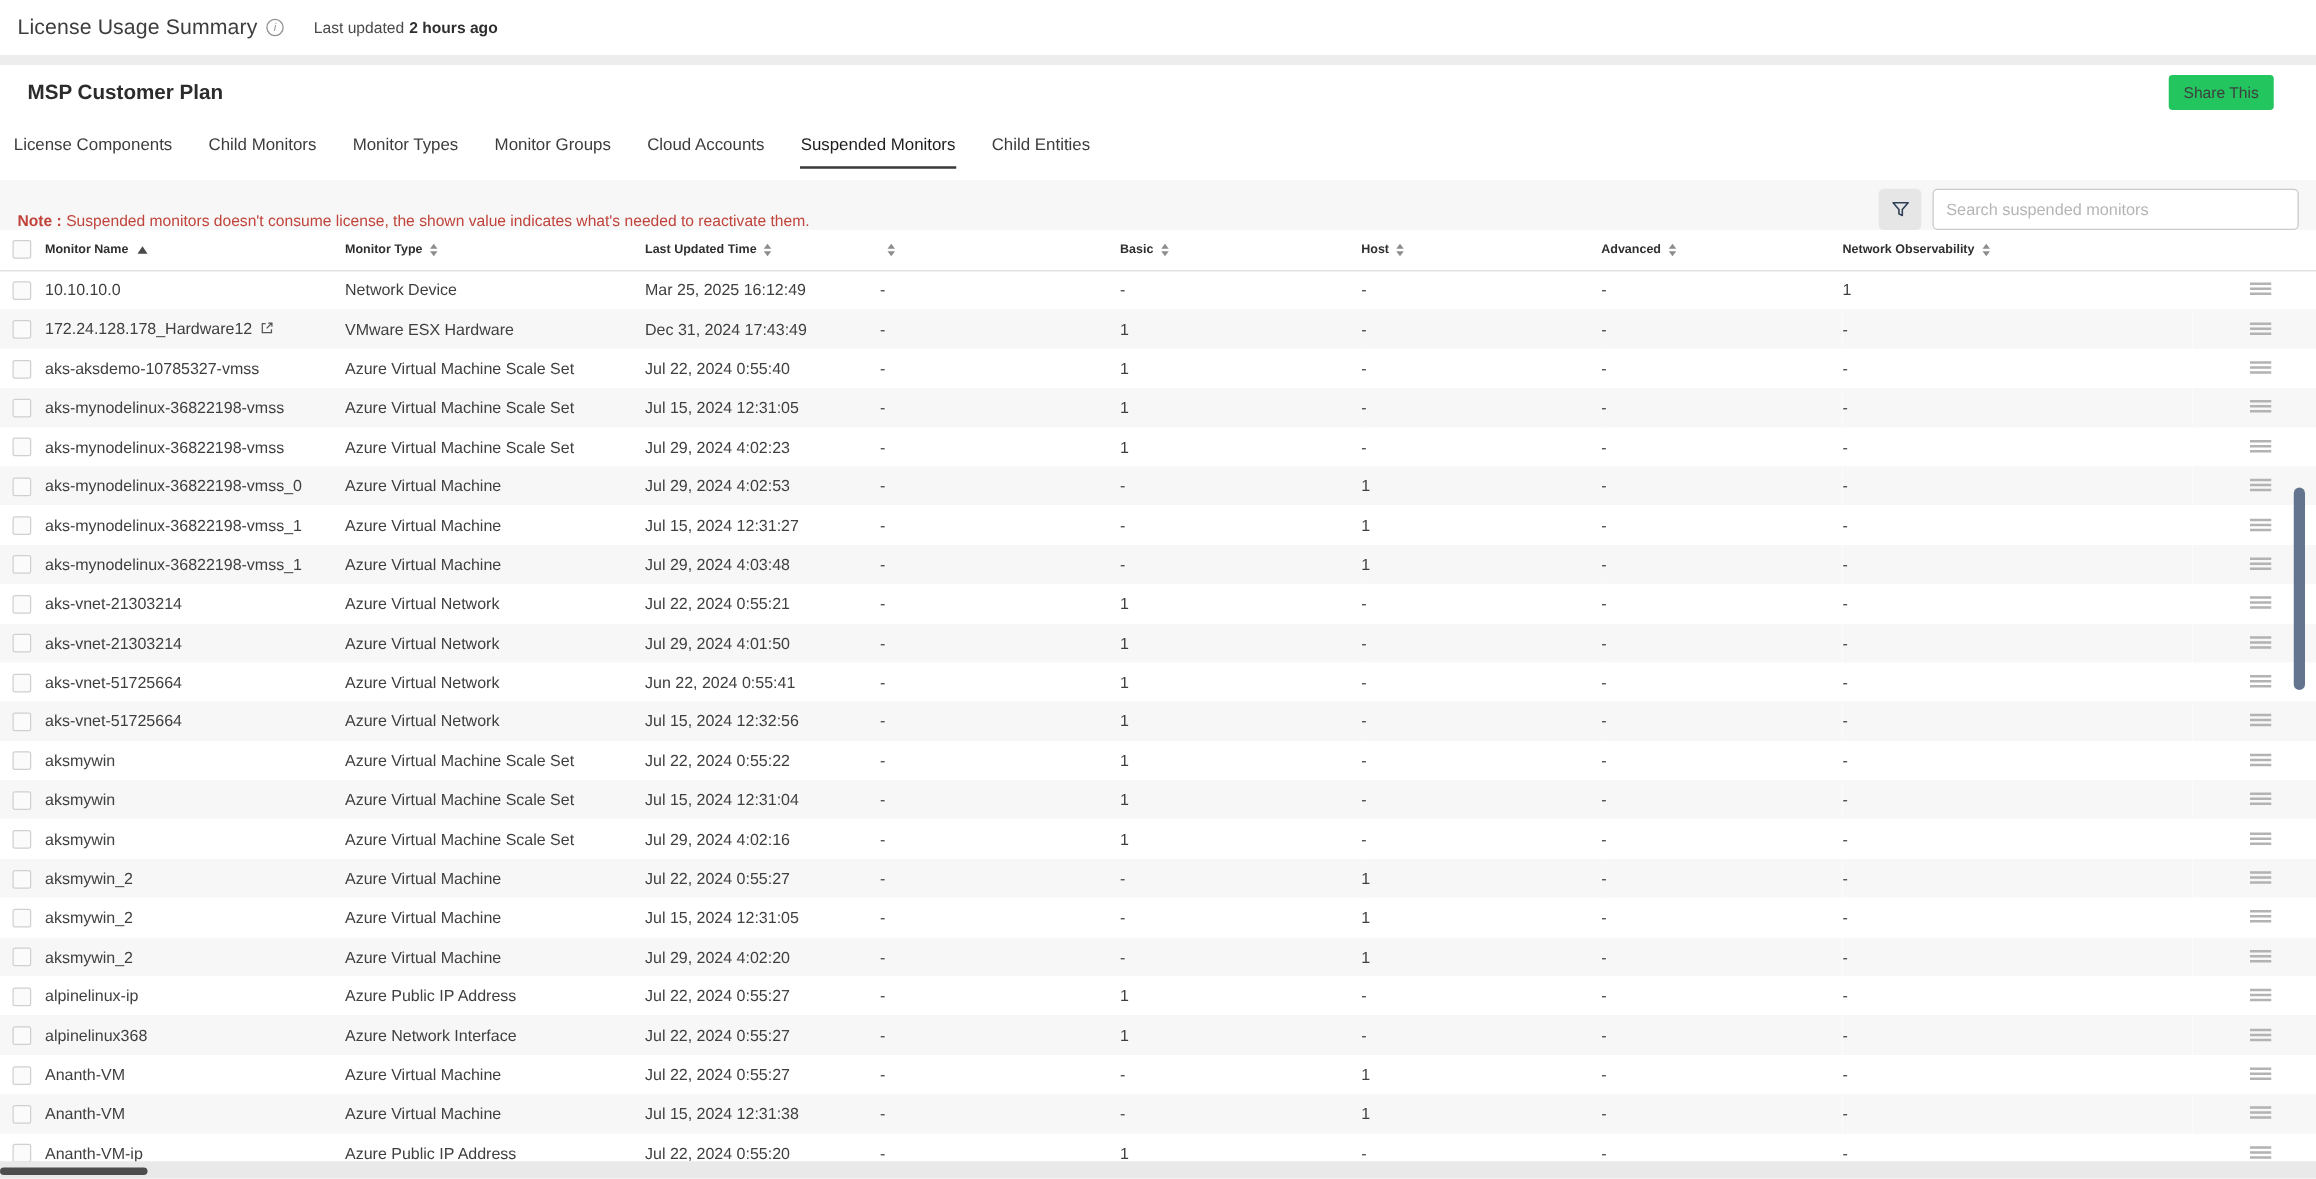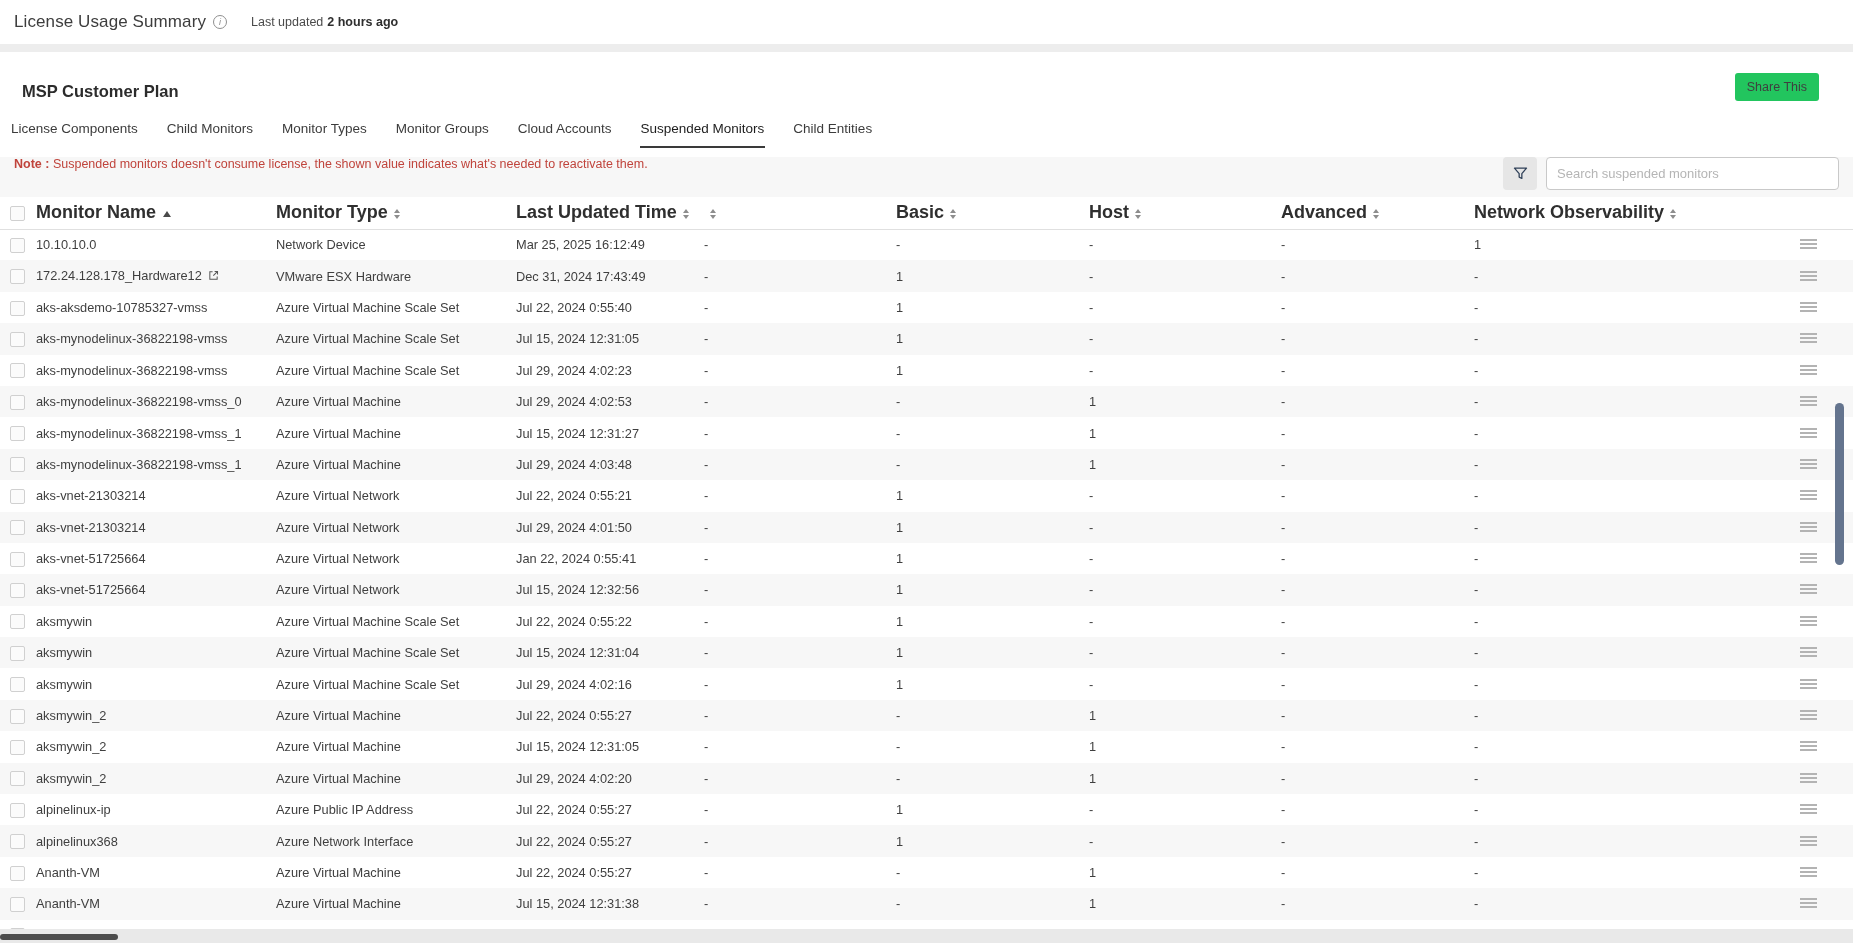--- a/index.html
+++ b/index.html
@@ -10,47 +10,47 @@
   .topbar { height:44px; background:#fff; display:flex; align-items:center; padding:0 14px; }
   .page-title { font-size:17px; color:#3d3d3d; letter-spacing:.1px; }
   .info-icon { display:inline-flex; width:14px; height:14px; border:1px solid #8f8f8f; border-radius:50%;
     color:#8f8f8f; font-size:9px; align-items:center; justify-content:center; margin-left:7px; font-style:italic; }
   .last-updated { margin-left:24px; font-size:12.5px; color:#4a4a4a; }
   .last-updated b { color:#2e2e2e; margin-left:4px; }
   .divider-strip { height:8px; background:#ededed; }
 
   
   .card { background:#fff; height:877px; position:relative; }
-  .card-head { display:flex; align-items:flex-end; justify-content:space-between; padding:21px 34px 10px 22px; }
+  .card-head { display:flex; align-items:center; justify-content:space-between; padding:8px 34px 10px 22px; }
   .card-title { font-size:16.5px; font-weight:bold; color:#2c2c2c; }
   .share-btn { background:#22c55e; border:none; border-radius:3px; padding:7px 12px; font-size:12.5px;
     color:#3f3f3f; font-family:inherit; cursor:pointer; }
 
   
   .tabs { display:flex; gap:27px; padding:4px 23px 0 10px; }
   .tab { font-size:13.5px; color:#3c3c3c; padding:6px 1px 10px 1px; cursor:pointer; border-bottom:2.5px solid transparent; }
   .tab.active { color:#1d1d1d; border-bottom-color:#3a3a3a; }
 
   
-  .notebar { margin-top:9px; background:#f7f7f7; height:40px; display:flex; align-items:flex-start; padding:0 14px; }
+  .notebar { margin-top:9px; background:#f7f7f7; height:40px; display:flex; align-items:flex-end; padding:0 14px; }
   .note-text { flex:1; font-size:12.5px; color:#c0443c; }
   .note-text b { font-weight:bold; }
   .filter-btn { width:34px; height:33px; background:#e6e6e6; border:none; border-radius:4px;
     display:flex; align-items:center; justify-content:center; cursor:pointer; margin-right:9px; }
   .search-input { width:293px; height:33px; border:1px solid #c9c9c9; border-radius:4px; background:#fff;
     font-size:13px; padding:0 10px; color:#333; font-family:inherit; outline:none; }
   .search-input::placeholder { color:#b5b5b5; }
 
   
   .table-wrap { position:relative; height:747px; overflow:hidden; }
   table { border-collapse:collapse; table-layout:fixed; width:100%; }
   col.c-check{width:36px} col.c-name{width:240px} col.c-type{width:240px} col.c-updated{width:188px}
   col.c-blank{width:192px} col.c-basic{width:193px} col.c-host{width:192px} col.c-advanced{width:193px}
   col.c-netobs{width:280px} col.c-action{width:auto}
-  thead th { height:32px; text-align:left; font-size:18px; font-weight:600; color:#2f2f2f;
+  thead th { height:32px; text-align:left; font-size:10px; font-weight:600; color:#2f2f2f;
     border-bottom:1px solid #e0e0e0; white-space:nowrap; cursor:pointer; }
   tbody td { height:31.4px; font-size:12.8px; color:#3f3f3f; white-space:nowrap; overflow:hidden; }
   tbody tr:nth-child(even) { background:#f7f7f7; }
   .checkbox { display:inline-block; width:15px; height:15px; border:1px solid #d0d0d0; background:#fbfbfb;
     border-radius:2px; vertical-align:middle; margin-left:10px; cursor:pointer; }
   th .checkbox { margin-left:10px; }
 
   .sort-both { display:inline-flex; flex-direction:column; gap:2px; margin-left:6px; vertical-align:middle; }
   .sort-both .up { width:0;height:0;border-left:3.5px solid transparent;border-right:3.5px solid transparent;border-bottom:4px solid #8d8d8d; }
   .sort-both .down { width:0;height:0;border-left:3.5px solid transparent;border-right:3.5px solid transparent;border-top:4px solid #8d8d8d; }
@@ -279,21 +279,21 @@
             <td>1</td>
             <td>-</td>
             <td>-</td>
             <td>-</td>
             <td class="action"><span class="row-menu"></span></td>
           </tr>
           <tr>
             <td><span class="checkbox"></span></td>
             <td>aks-vnet-51725664</td>
             <td>Azure Virtual Network</td>
-            <td>Jan 22, 2024 0:55:41</td>
+            <td>Jun 22, 2024 0:55:41</td>
             <td>-</td>
             <td>1</td>
             <td>-</td>
             <td>-</td>
             <td>-</td>
             <td class="action"><span class="row-menu"></span></td>
           </tr>
           <tr>
             <td><span class="checkbox"></span></td>
             <td>aks-vnet-51725664</td>

